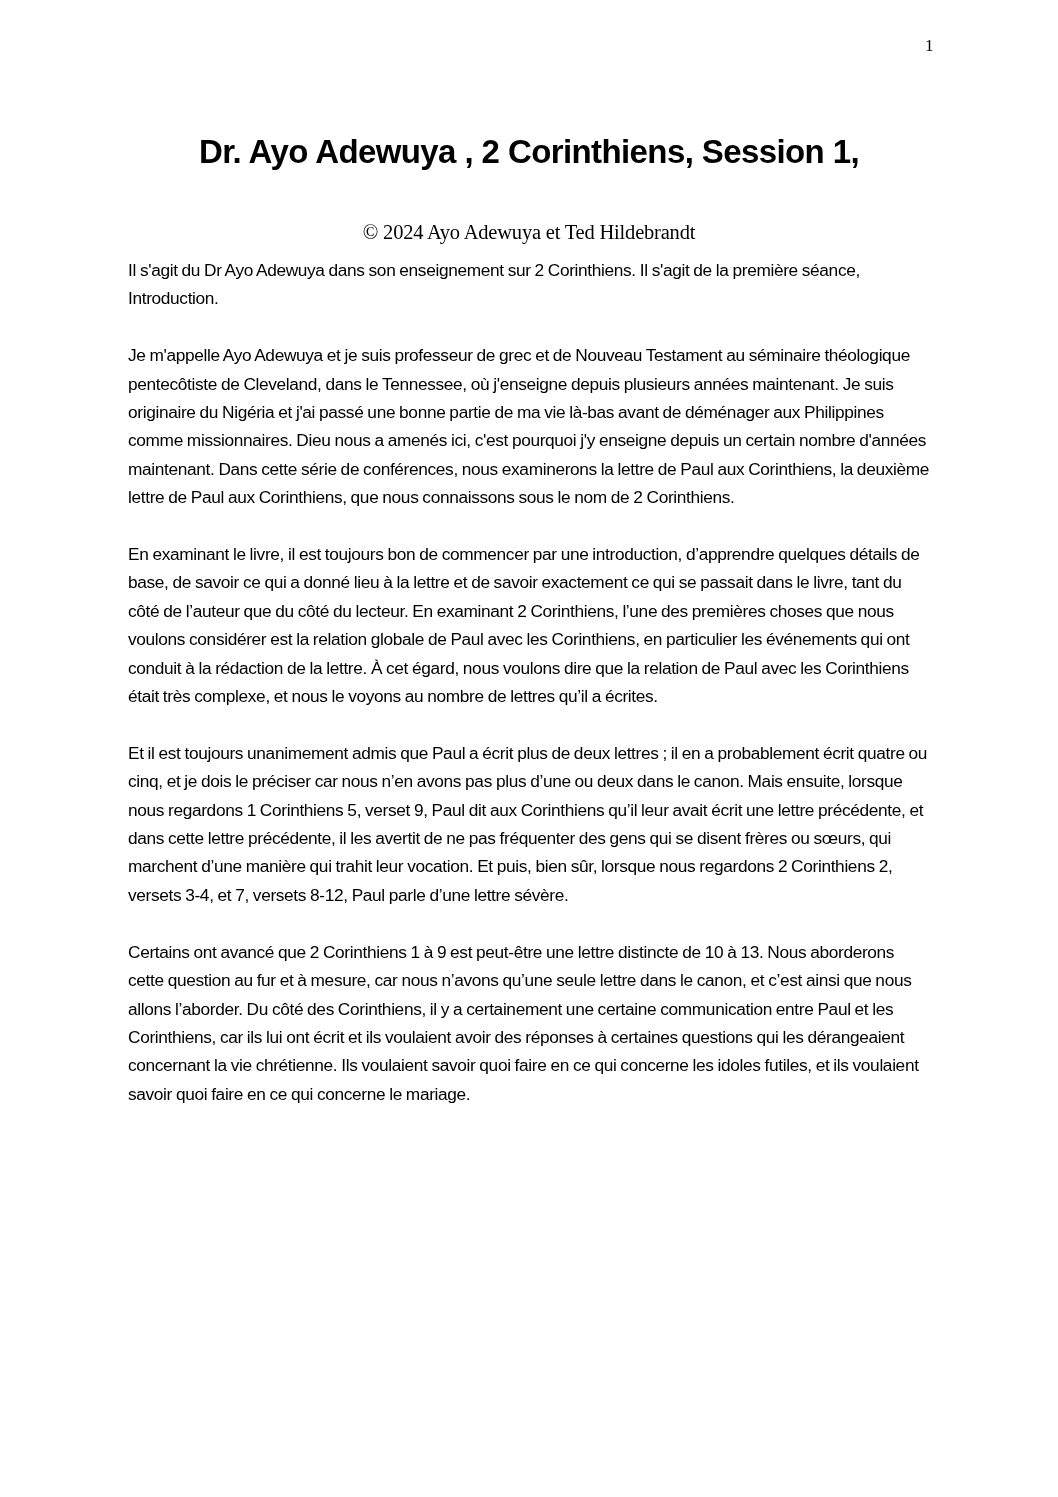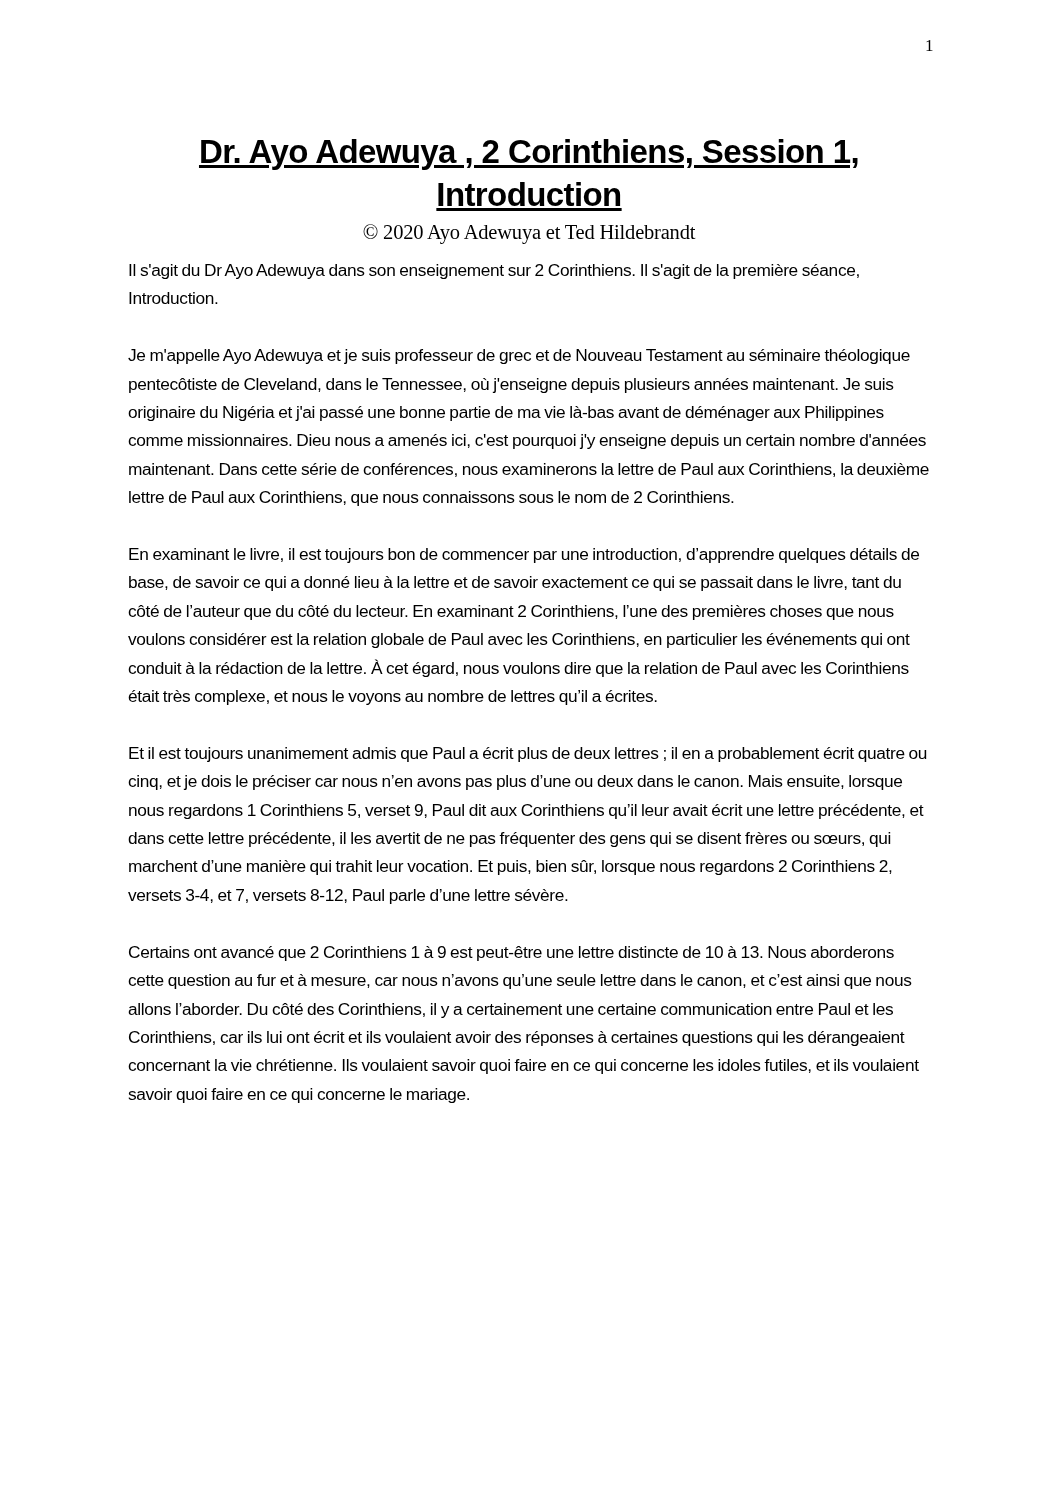--- a/index.html
+++ b/index.html
@@ -27,21 +27,21 @@
       left: 0;
       width: 1058px;
       text-align: center;
       font-family: "Liberation Sans", sans-serif;
       font-weight: bold;
       font-size: 33px;
       line-height: 43px;
       letter-spacing: -0.6px;
       margin: 0;
     }
-    .title span { display: block; text-decoration: underline; }
+    .title span { display: block; }
     .copyright {
       position: absolute;
       top: 219px;
       left: 0;
       width: 1058px;
       text-align: center;
       font-family: "Liberation Serif", serif;
       font-size: 20.5px;
       line-height: 26px;
       letter-spacing: -0.2px;
@@ -61,24 +61,23 @@
       margin: 0 0 28.4px 0;
     }
   </style>
 </head>
 <body>
 
 <div class="page-number">1</div>
 
 <h1 class="title">
   <span>Dr. Ayo Adewuya , 2 Corinthiens, Session 1,</span>
-  <span>Introduction</span>
 </h1>
 
-<div class="copyright">© 2020 Ayo Adewuya et Ted Hildebrandt</div>
+<div class="copyright">© 2024 Ayo Adewuya et Ted Hildebrandt</div>
 
 <div class="body-text">
   <p>Il s'agit du Dr Ayo Adewuya dans son enseignement sur 2 Corinthiens. Il s'agit de la première séance, Introduction.</p>
   <p>Je m'appelle Ayo Adewuya et je suis professeur de grec et de Nouveau Testament au séminaire théologique pentecôtiste de Cleveland, dans le Tennessee, où j'enseigne depuis plusieurs années maintenant. Je suis originaire du Nigéria et j'ai passé une bonne partie de ma vie là-bas avant de déménager aux Philippines comme missionnaires. Dieu nous a amenés ici, c'est pourquoi j'y enseigne depuis un certain nombre d'années maintenant. Dans cette série de conférences, nous examinerons la lettre de Paul aux Corinthiens, la deuxième lettre de Paul aux Corinthiens, que nous connaissons sous le nom de 2 Corinthiens.</p>
   <p>En examinant le livre, il est toujours bon de commencer par une introduction, d’apprendre quelques détails de base, de savoir ce qui a donné lieu à la lettre et de savoir exactement ce qui se passait dans le livre, tant du côté de l’auteur que du côté du lecteur. En examinant 2 Corinthiens, l’une des premières choses que nous voulons considérer est la relation globale de Paul avec les Corinthiens, en particulier les événements qui ont conduit à la rédaction de la lettre. À cet égard, nous voulons dire que la relation de Paul avec les Corinthiens était très complexe, et nous le voyons au nombre de lettres qu’il a écrites.</p>
   <p>Et il est toujours unanimement admis que Paul a écrit plus de deux lettres ; il en a probablement écrit quatre ou cinq, et je dois le préciser car nous n’en avons pas plus d’une ou deux dans le canon. Mais ensuite, lorsque nous regardons 1 Corinthiens 5, verset 9, Paul dit aux Corinthiens qu’il leur avait écrit une lettre précédente, et dans cette lettre précédente, il les avertit de ne pas fréquenter des gens qui se disent frères ou sœurs, qui marchent d’une manière qui trahit leur vocation. Et puis, bien sûr, lorsque nous regardons 2 Corinthiens 2, versets 3-4, et 7, versets 8-12, Paul parle d’une lettre sévère.</p>
   <p>Certains ont avancé que 2 Corinthiens 1 à 9 est peut-être une lettre distincte de 10 à 13. Nous aborderons cette question au fur et à mesure, car nous n’avons qu’une seule lettre dans le canon, et c’est ainsi que nous allons l’aborder. Du côté des Corinthiens, il y a certainement une certaine communication entre Paul et les Corinthiens, car ils lui ont écrit et ils voulaient avoir des réponses à certaines questions qui les dérangeaient concernant la vie chrétienne. Ils voulaient savoir quoi faire en ce qui concerne les idoles futiles, et ils voulaient savoir quoi faire en ce qui concerne le mariage.</p>
 </div>
 
 </body></html>

